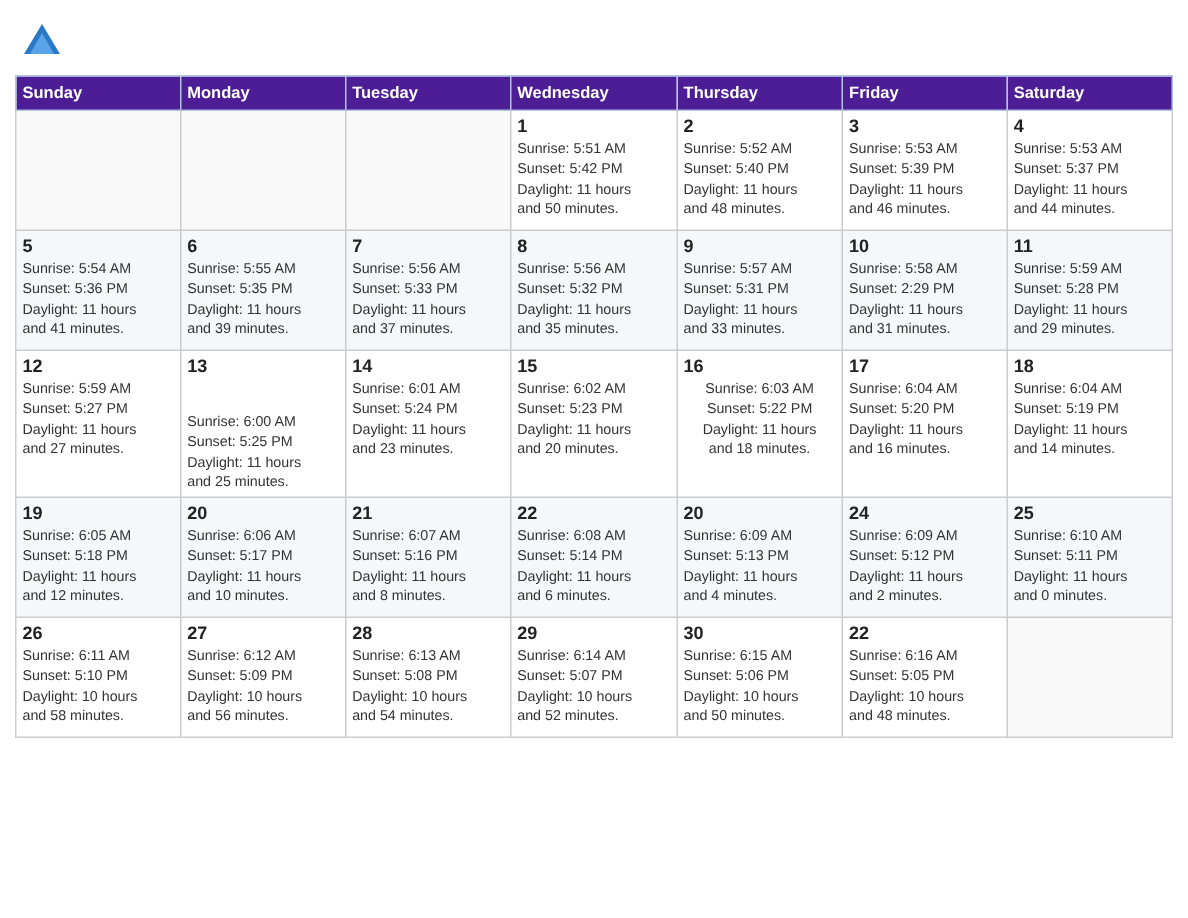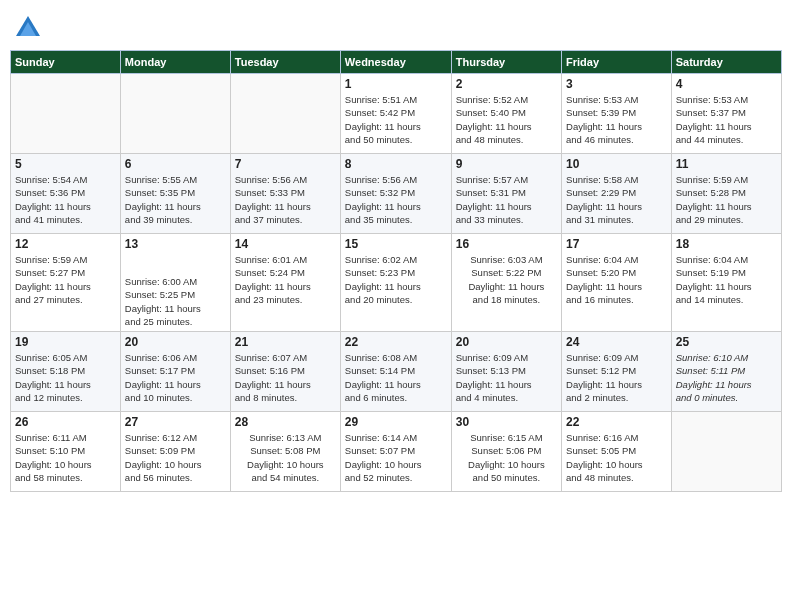--- a/index.html
+++ b/index.html
@@ -54,21 +54,21 @@
     .location-title {
       font-size: 15px;
       color: #555;
     }
     table {
       width: 100%;
       border-collapse: collapse;
       font-size: 10px;
     }
     thead tr th {
-      background-color: #14532d;
+      background-color: #4c1d95;
       color: #fff;
       font-size: 11px;
       font-weight: bold;
       padding: 5px 4px;
       border: 1px solid #b0c4de;
       text-align: left;
     }
     tbody tr td {
       border: 1px solid #ccc;
       vertical-align: top;
@@ -302,21 +302,21 @@
         </td>
         <td>
           <span class="day-number">24</span>
           <div class="day-info" style="white-space: pre-line;">Sunrise: 6:09 AM
 Sunset: 5:12 PM
 Daylight: 11 hours
 and 2 minutes.</div>
         </td>
         <td>
           <span class="day-number">25</span>
-          <div class="day-info" style="white-space: pre-line; font-style: italic;">Sunrise: 6:10 AM
+          <div class="day-info" style="white-space: pre-line;">Sunrise: 6:10 AM
 Sunset: 5:11 PM
 Daylight: 11 hours
 and 0 minutes.</div>
         </td>
       </tr>
       <tr>
         <td>
           <span class="day-number">26</span>
           <div class="day-info" style="white-space: pre-line;">Sunrise: 6:11 AM
 Sunset: 5:10 PM
@@ -325,35 +325,35 @@
         </td>
         <td>
           <span class="day-number">27</span>
           <div class="day-info" style="white-space: pre-line;">Sunrise: 6:12 AM
 Sunset: 5:09 PM
 Daylight: 10 hours
 and 56 minutes.</div>
         </td>
         <td>
           <span class="day-number">28</span>
-          <div class="day-info" style="white-space: pre-line; text-align: center;">Sunrise: 6:13 AM
+          <div class="day-info" style="white-space: pre-line;">Sunrise: 6:13 AM
 Sunset: 5:08 PM
 Daylight: 10 hours
 and 54 minutes.</div>
         </td>
         <td>
           <span class="day-number">29</span>
           <div class="day-info" style="white-space: pre-line;">Sunrise: 6:14 AM
 Sunset: 5:07 PM
 Daylight: 10 hours
 and 52 minutes.</div>
         </td>
         <td>
           <span class="day-number">30</span>
-          <div class="day-info" style="white-space: pre-line; text-align: center;">Sunrise: 6:15 AM
+          <div class="day-info" style="white-space: pre-line;">Sunrise: 6:15 AM
 Sunset: 5:06 PM
 Daylight: 10 hours
 and 50 minutes.</div>
         </td>
         <td>
           <span class="day-number">22</span>
           <div class="day-info" style="white-space: pre-line;">Sunrise: 6:16 AM
 Sunset: 5:05 PM
 Daylight: 10 hours
 and 48 minutes.</div>

